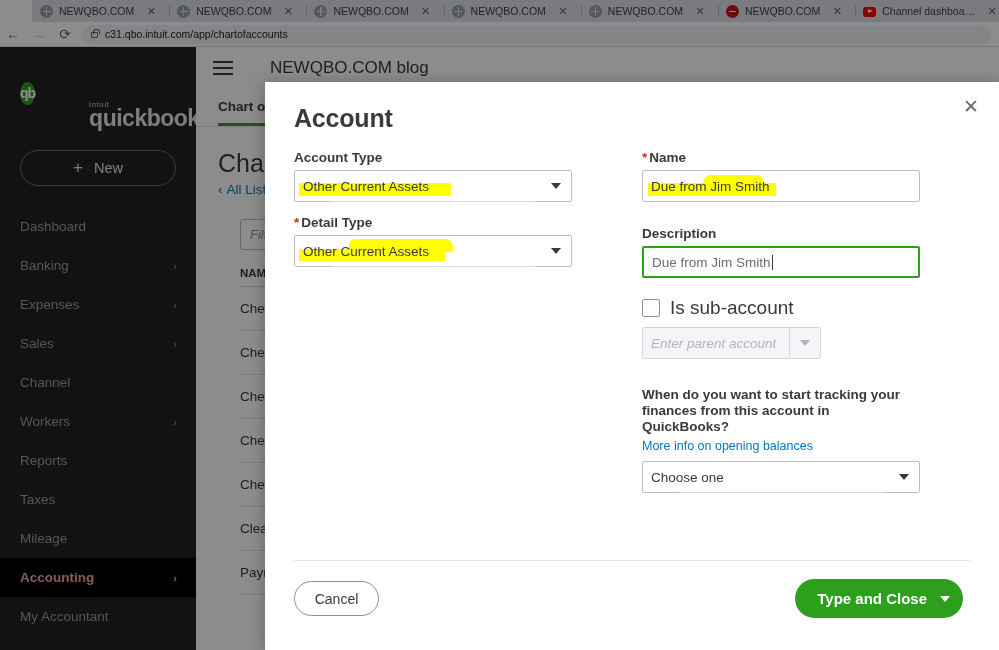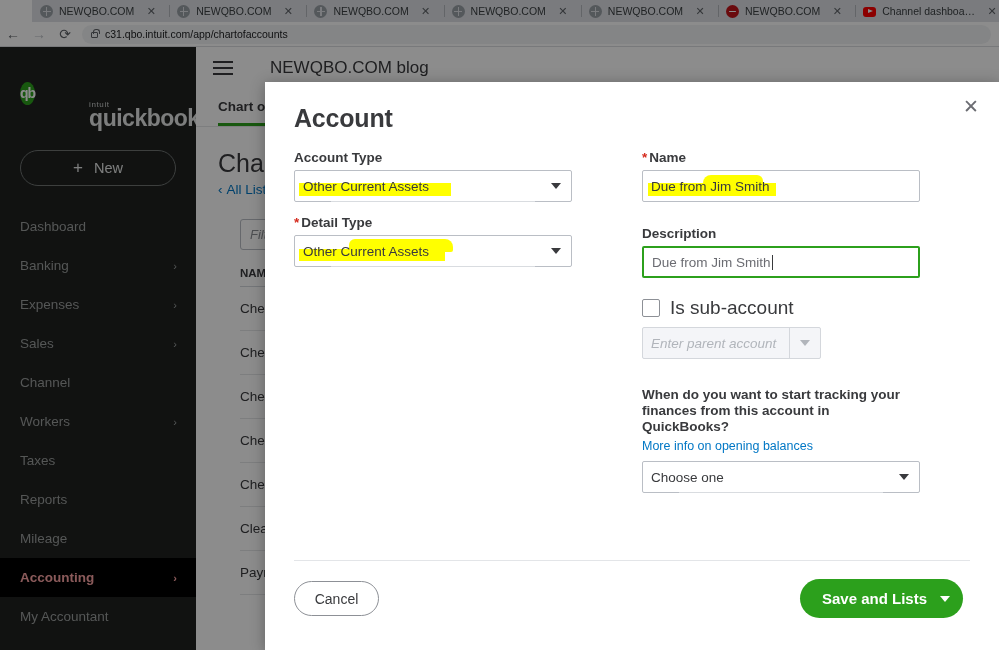--- a/index.html
+++ b/index.html
@@ -442,25 +442,25 @@
         </div>
         <div class="nav-item">
           <span>Channel</span>
           <span class="chev"></span>
         </div>
         <div class="nav-item">
           <span>Workers</span>
           <span class="chev">›</span>
         </div>
         <div class="nav-item">
+          <span>Reports</span>
+          <span class="chev"></span>
+        </div>
+        <div class="nav-item">
           <span>Taxes</span>
-          <span class="chev"></span>
-        </div>
-        <div class="nav-item">
-          <span>Reports</span>
           <span class="chev"></span>
         </div>
         <div class="nav-item">
           <span>Mileage</span>
           <span class="chev"></span>
         </div>
         <div class="nav-item active">
           <span>Accounting</span>
           <span class="chev">›</span>
         </div>
@@ -584,20 +584,20 @@
           <span class="caret"></span>
         </div>
       </div>
     </div>
 
     <div class="modal-divider"></div>
 
     <div class="btn-cancel">Cancel</div>
 
     <div class="btn-save">
-      <span>Save and Lists</span>
+      <span>Type and Close</span>
       <span class="split">
         <span class="caret"></span>
       </span>
     </div>
   </div>
 
 </div>
 
 </body></html>

